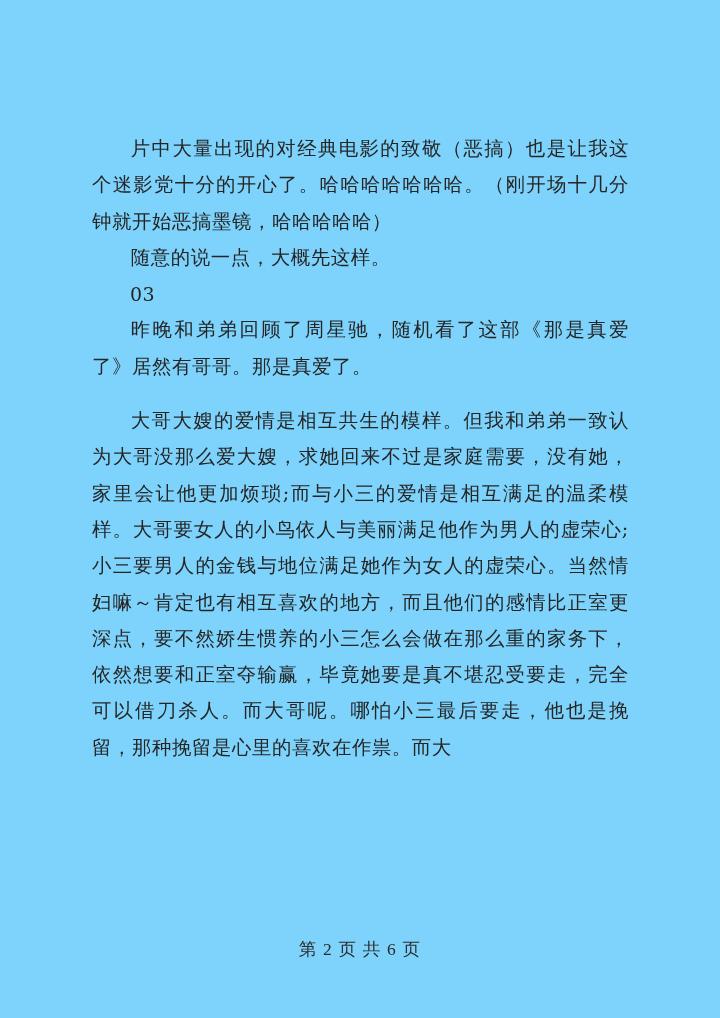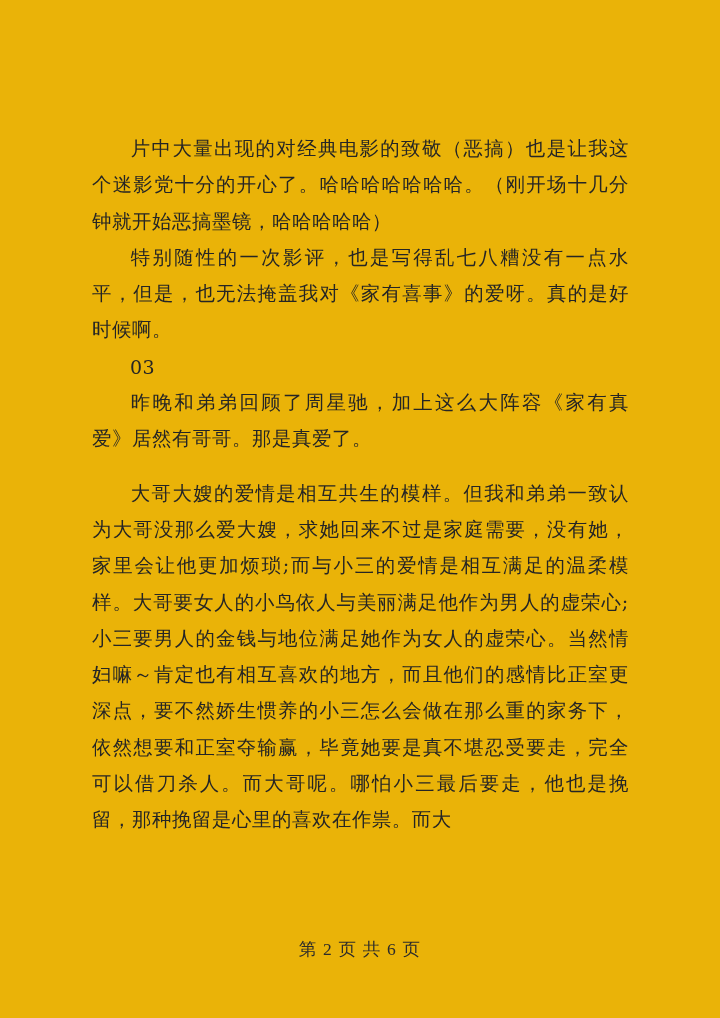--- a/index.html
+++ b/index.html
@@ -16,21 +16,21 @@
     color: #1a1a1a;
     -webkit-font-smoothing: antialiased;
   }
 
   .page {
     position: absolute;
     left: 0;
     top: 0;
     width: 720px;
     height: 1018px;
-    background: #eab308;
+    background: #7dd3fc;
   }
 
   .content {
     position: absolute;
     left: 92px;
     top: 131px;
     width: 537px;
   }
 
   
@@ -76,26 +76,26 @@
 </style>
 </head>
 <body>
 
 <div class="page">
 
   <div class="content">
 
     <p class="para">片中大量出现的对经典电影的致敬（恶搞）也是让我这个迷影党十分的开心了。哈哈哈哈哈哈哈。（刚开场十几分钟就开始恶搞墨镜，哈哈哈哈哈）</p>
 
+    <p class="para">随意的说一点，大概先这样。</p>
 
-    <p class="para">特别随性的一次影评，也是写得乱七八糟没有一点水平，但是，也无法掩盖我对《家有喜事》的爱呀。真的是好时候啊。</p>
 
     <p class="para section-number">03</p>
 
-    <p class="para">昨晚和弟弟回顾了周星驰，加上这么大阵容《家有真爱》居然有哥哥。那是真爱了。</p>
+    <p class="para">昨晚和弟弟回顾了周星驰，随机看了这部《那是真爱了》居然有哥哥。那是真爱了。</p>
 
 
     <p class="para">大哥大嫂的爱情是相互共生的模样。但我和弟弟一致认为大哥没那么爱大嫂，求她回来不过是家庭需要，没有她，家里会让他更加烦琐;而与小三的爱情是相互满足的温柔模样。大哥要女人的小鸟依人与美丽满足他作为男人的虚荣心;小三要男人的金钱与地位满足她作为女人的虚荣心。当然情妇嘛～肯定也有相互喜欢的地方，而且他们的感情比正室更深点，要不然娇生惯养的小三怎么会做在那么重的家务下，依然想要和正室夺输赢，毕竟她要是真不堪忍受要走，完全可以借刀杀人。而大哥呢。哪怕小三最后要走，他也是挽留，那种挽留是心里的喜欢在作祟。而大</p>
 
   </div>
 
   <div class="footer">
     <span class="fnum">第 2 页  共 6 页</span>
   </div>
 

